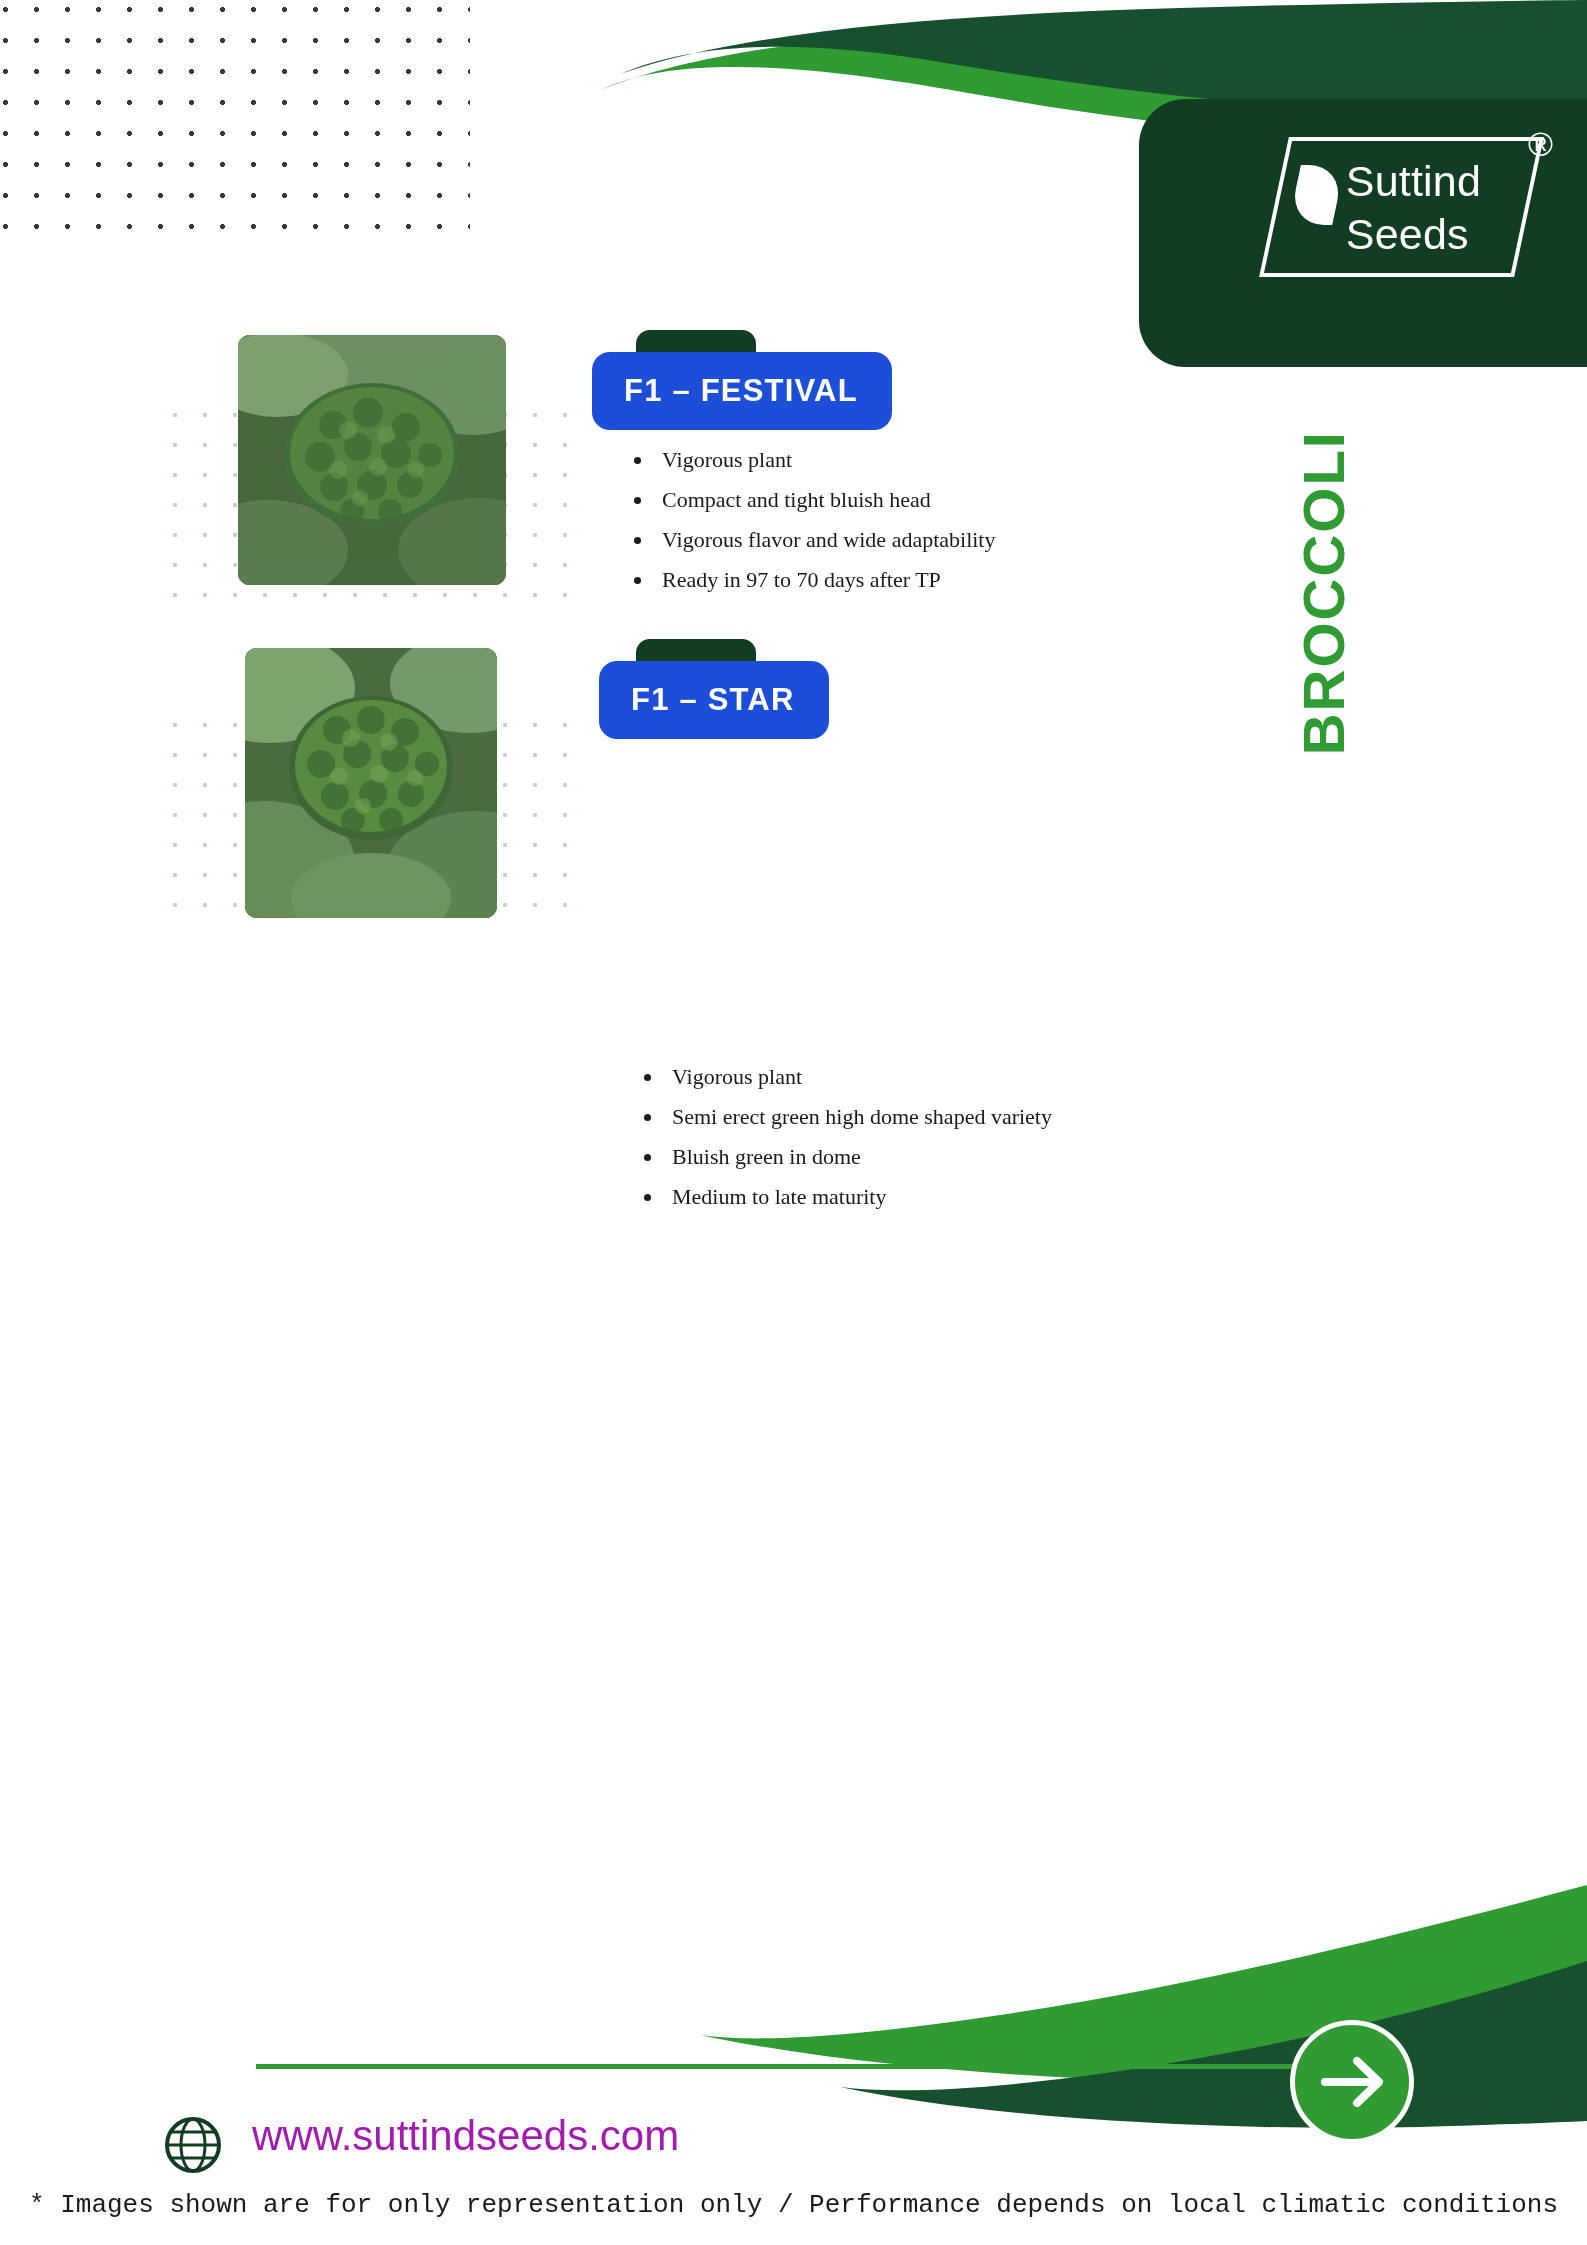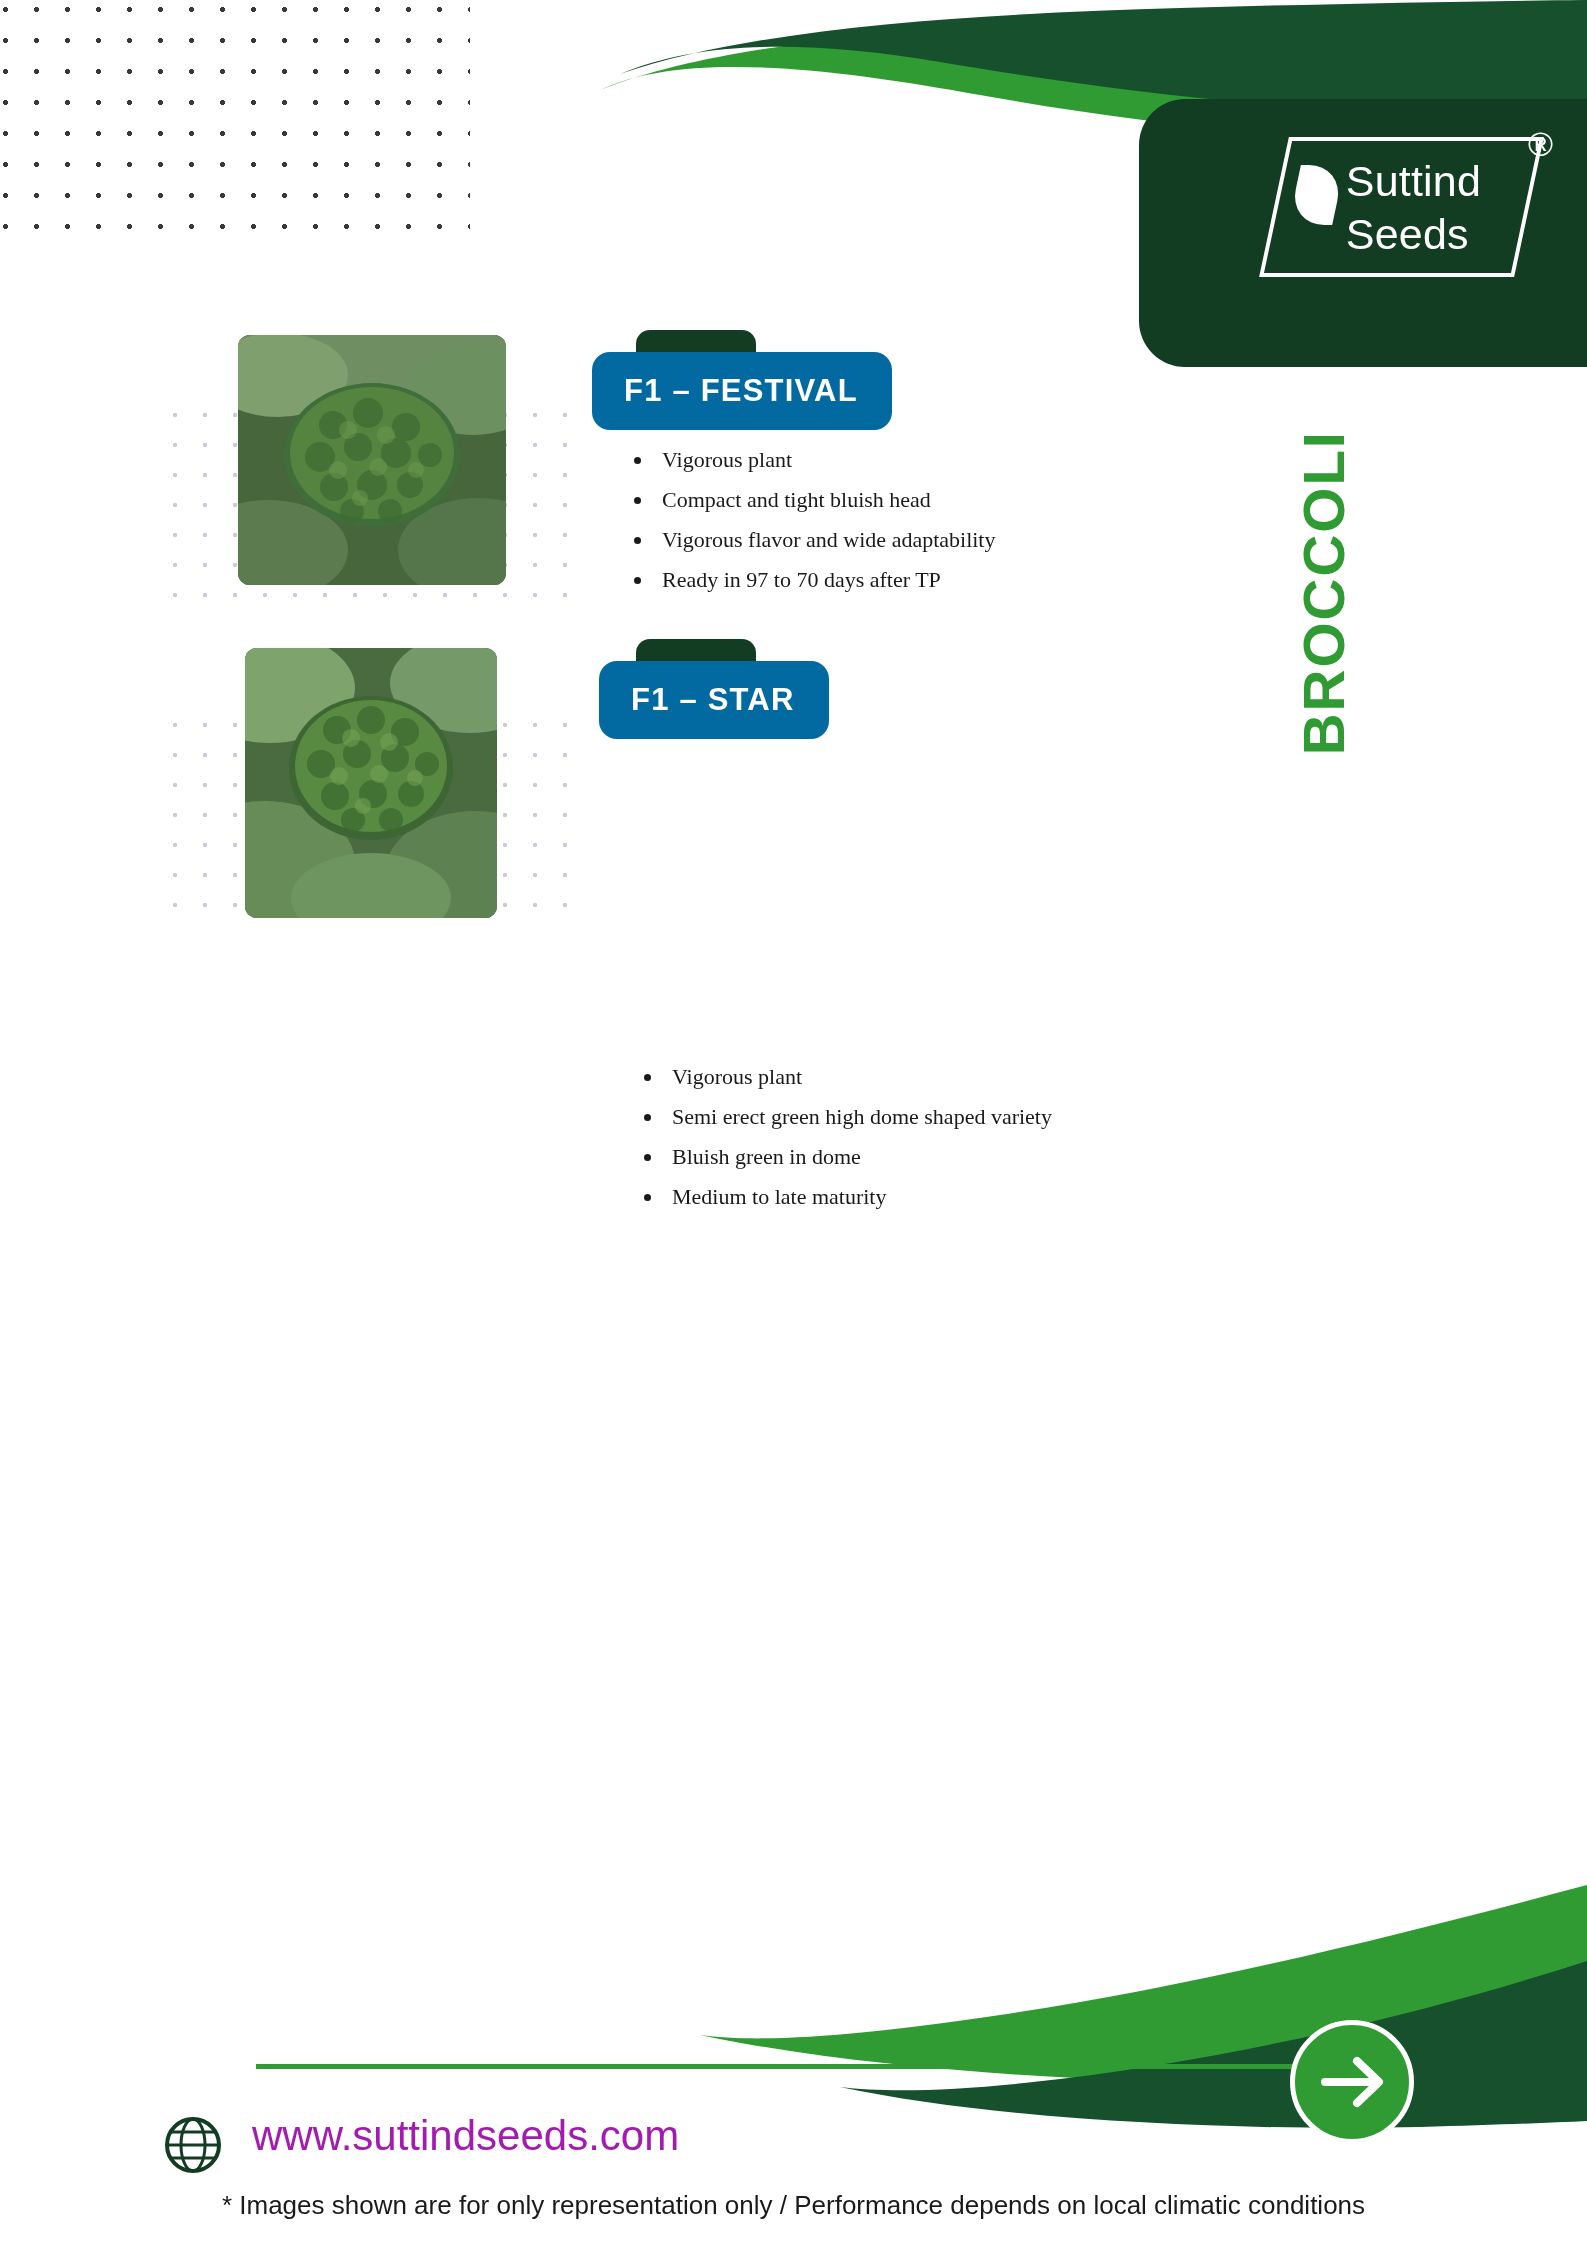--- a/index.html
+++ b/index.html
@@ -155,21 +155,21 @@
     width: 120px;
     height: 28px;
     background: #123d23;
     border-radius: 14px 14px 0 0;
   }
   .variety-header {
     position: absolute;
     left: 592px;
     top: 22px;
     height: 78px;
-    background: #0369a1;
+    background: #1d4ed8;
     border-radius: 18px;
     display: flex;
     align-items: center;
     padding: 0 34px 0 32px;
     box-sizing: border-box;
     color: #ffffff;
     font-size: 31px;
     font-weight: bold;
     letter-spacing: 1.2px;
     font-family: "Liberation Sans", sans-serif;
@@ -212,21 +212,21 @@
     font-family: "Liberation Sans", sans-serif;
   }
   .footer-note {
     position: absolute;
     left: 0;
     top: 2190px;
     width: 1587px;
     text-align: center;
     color: #1a1a1a;
     font-size: 26px;
-    font-family: Liberation Sans, sans-serif;
+    font-family: Liberation Mono, monospace;
   }
   .arrow-circle {
     position: absolute;
     left: 1290px;
     top: 2020px;
     width: 124px;
     height: 124px;
     border-radius: 50%;
     background: #2f9b32;
     border: 5px solid #ffffff;

